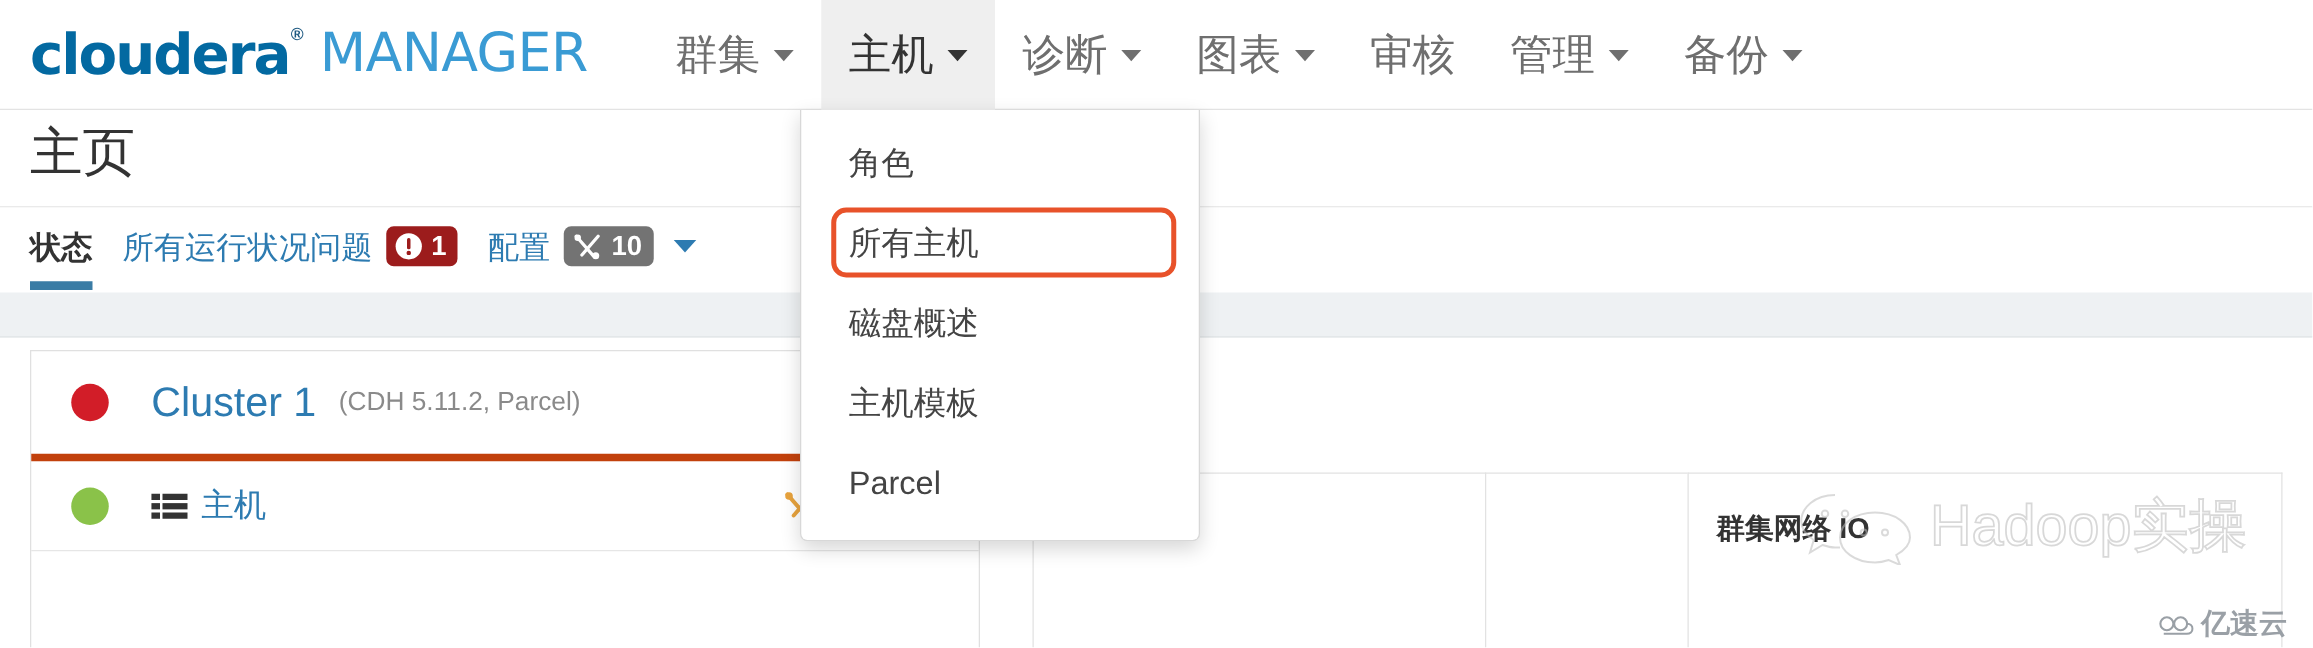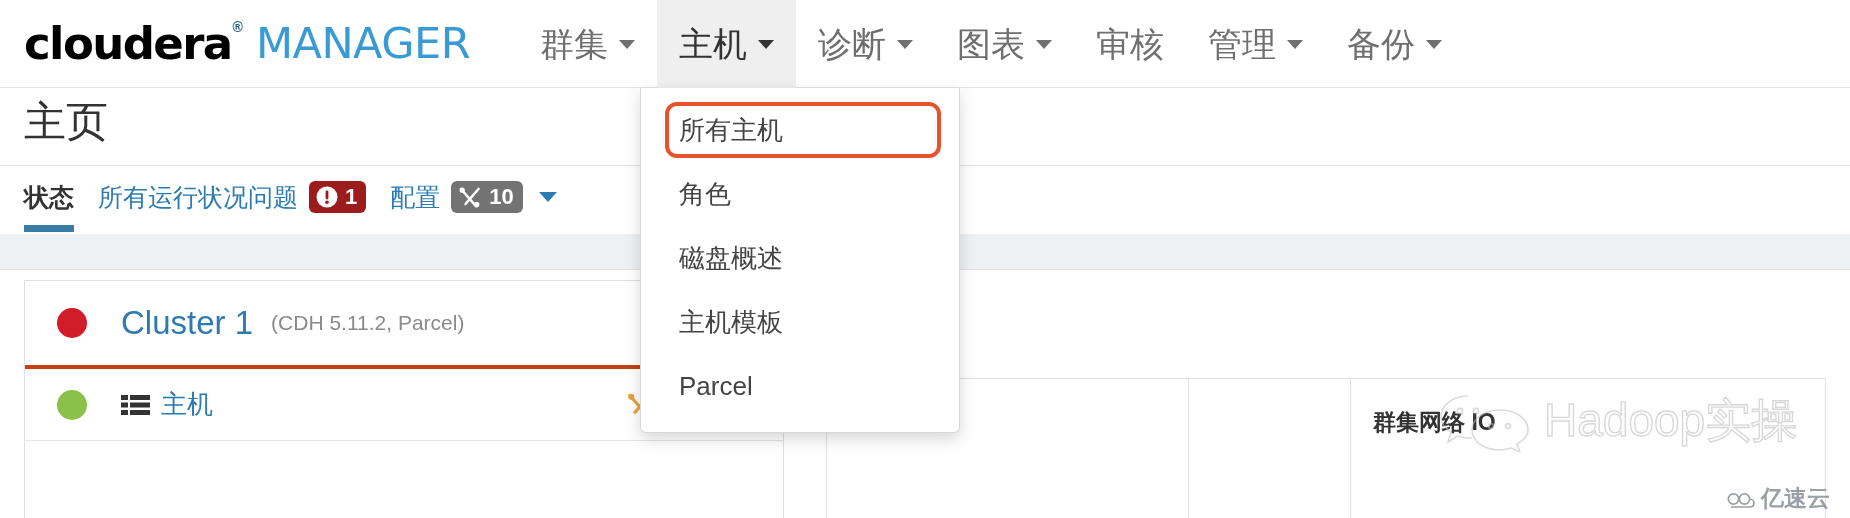--- a/index.html
+++ b/index.html
@@ -38,21 +38,21 @@
     top: 17px;
     height: 52px;
     display: flex;
     align-items: center;
     white-space: nowrap;
   }
   .logo-cloudera {
     font-family: "DejaVu Sans", sans-serif;
     font-size: 45px;
     font-weight: 700;
-    color: #000000;
+    color: #0369a1;
     letter-spacing: -1.6px;
     line-height: 1;
   }
   .logo-reg {
     font-size: 14px;
     color: #1c5880;
     vertical-align: top;
     position: relative;
     top: -16px;
     left: 1px;
@@ -215,21 +215,21 @@
     border: 1px solid #e0e0e0;
     border-bottom: none;
     box-sizing: border-box;
   }
   .cluster-head {
     display: flex;
     align-items: center;
     height: 88px;
     padding-left: 32px;
     box-sizing: border-box;
-    border-bottom: 4px solid #c2410c;
+    border-bottom: 6px solid #c2410c;
   }
   .dot {
     width: 30px; height: 30px;
     border-radius: 50%;
     flex: 0 0 auto;
   }
   .dot-red { background: #d21d28; }
   .dot-green { background: #8ac249; }
   .cluster-name {
     font-size: 33px;
@@ -521,25 +521,25 @@
       <div class="chart-panel cp2">
         <div class="chart-panel-title"></div>
       </div>
       <div class="chart-panel cp3">
         <div class="chart-panel-title">群集网络 IO</div>
       </div>
     </div>
   </div>
 
   <div class="dropdown">
+    <div class="menu-item">
+      <span>角色</span>
+    </div>
     <div class="menu-item highlight">
       <span>所有主机</span>
-    </div>
-    <div class="menu-item">
-      <span>角色</span>
     </div>
     <div class="menu-item">
       <span>磁盘概述</span>
     </div>
     <div class="menu-item">
       <span>主机模板</span>
     </div>
     <div class="menu-item">
       <span>Parcel</span>
     </div>

